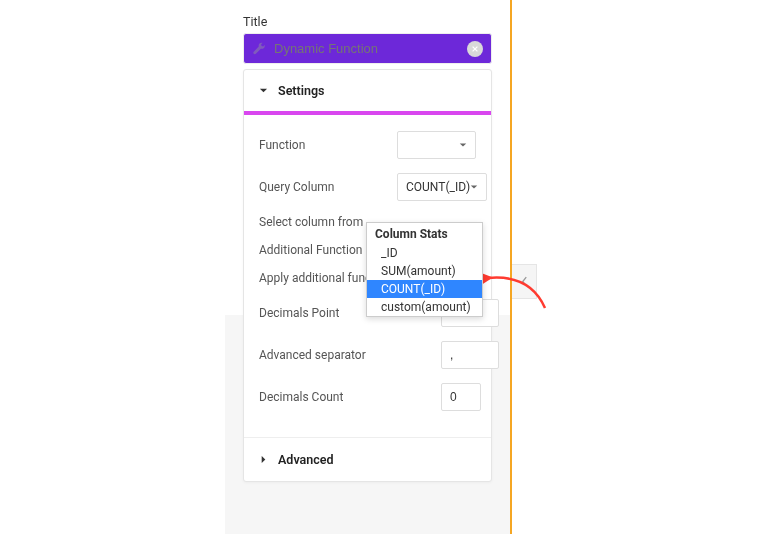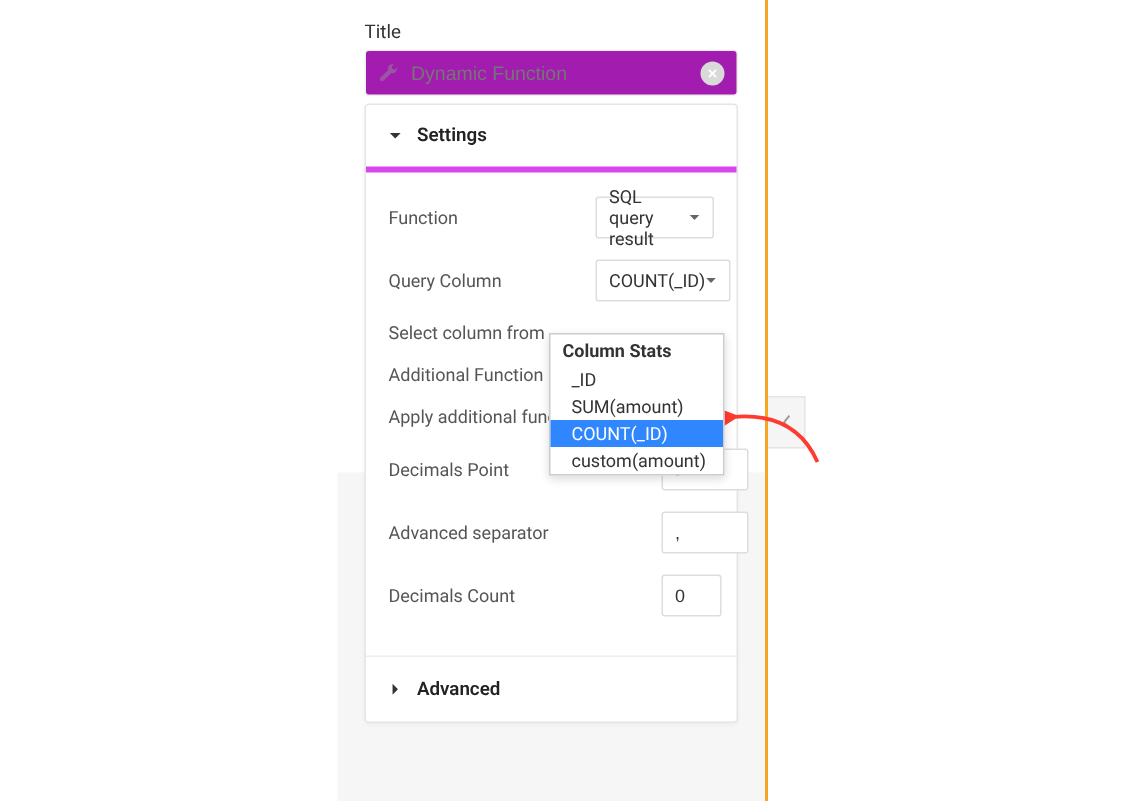--- a/index.html
+++ b/index.html
@@ -8,21 +8,21 @@
 
   .bg-strip { position: absolute; left: 225px; top: 315px; width: 285px; height: 219px; background: #f6f6f6; }
 
   .orange-border { position: absolute; left: 510px; top: 0; width: 2px; height: 534px; background: #f5a623; }
 
   .side-tab { position: absolute; left: 512px; top: 264px; width: 25px; height: 35px; background: #f5f5f5; border: 1px solid #e5e5e5; border-left: none; display: flex; align-items: center; justify-content: center; cursor: pointer; }
   .side-tab svg { width: 7px; height: 11px; }
 
   .title-label { position: absolute; left: 243px; top: 14px; font-size: 12.5px; color: #333; }
 
-  .title-input-wrap { position: absolute; left: 243px; top: 33px; width: 249px; height: 31px; background: #a21caf; border: 1px solid #eee; border-radius: 3px; display: flex; align-items: center; padding: 0 8px; }
+  .title-input-wrap { position: absolute; left: 243px; top: 33px; width: 249px; height: 31px; background: #6d28d9; border: 1px solid #eee; border-radius: 3px; display: flex; align-items: center; padding: 0 8px; }
   .title-input-wrap .wrench { width: 14px; height: 14px; margin-right: 8px; opacity: .45; }
   .title-input-wrap input { flex: 1; border: none; background: transparent; font-size: 13px; color: #b6b6b6; outline: none; }
   .title-input-wrap .clear { width: 16px; height: 16px; border-radius: 50%; background: #d9d9d9; display: flex; align-items: center; justify-content: center; cursor: pointer; }
   .title-input-wrap .clear svg { width: 8px; height: 8px; }
 
   .panel { position: absolute; left: 243px; top: 69px; width: 249px; background: #fff; border: 1px solid #e5e5e5; border-radius: 3px; box-shadow: 0 1px 3px rgba(0,0,0,.04); }
 
   .section-head { display: flex; align-items: center; padding: 13px 15px; border-bottom: 4px solid #d946ef; cursor: pointer; }
   .section-head svg { width: 9px; height: 9px; margin-right: 10px; }
   .section-head span { font-size: 12.5px; font-weight: 600; color: #222; }
@@ -89,21 +89,20 @@
       <svg viewBox="0 0 10 10">
           <path d="M1 3 L5 7 L9 3 Z" fill="#333"></path>
         </svg>
       <span>Settings</span>
     </div>
     <div class="section-body">
 
       <div class="row">
         <label>Function</label>
         <div class="select w110">
-          <span>SQL query result</span>
           <span class="caret"><svg viewBox="0 0 10 10">
                 <path d="M1 3 L5 7 L9 3 Z" fill="#666"></path>
               </svg></span>
         </div>
       </div>
 
       <div class="row">
         <label>Query Column</label>
         <div class="select w110">
           <span>COUNT(_ID)</span>

